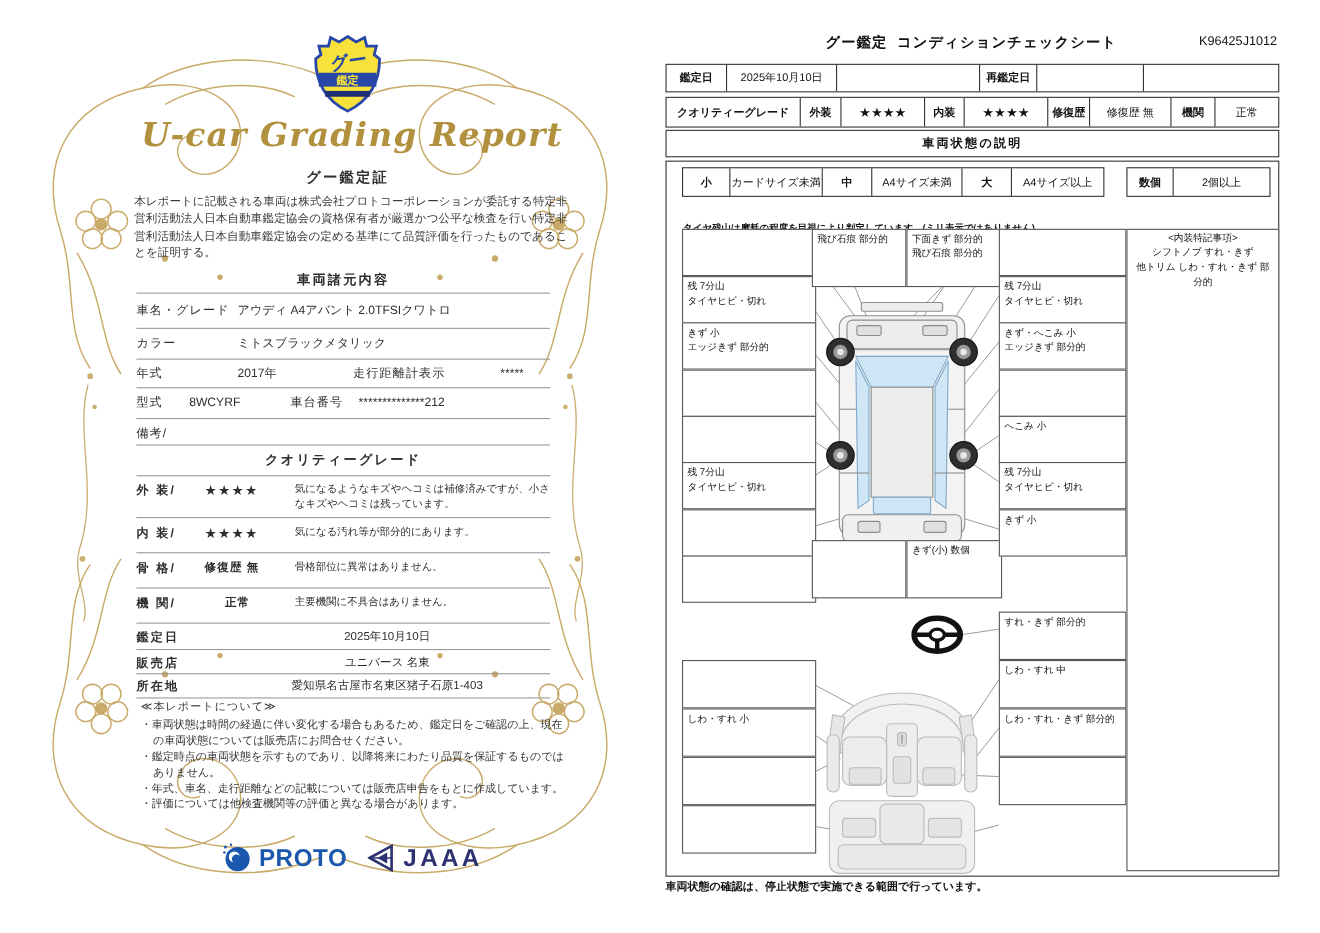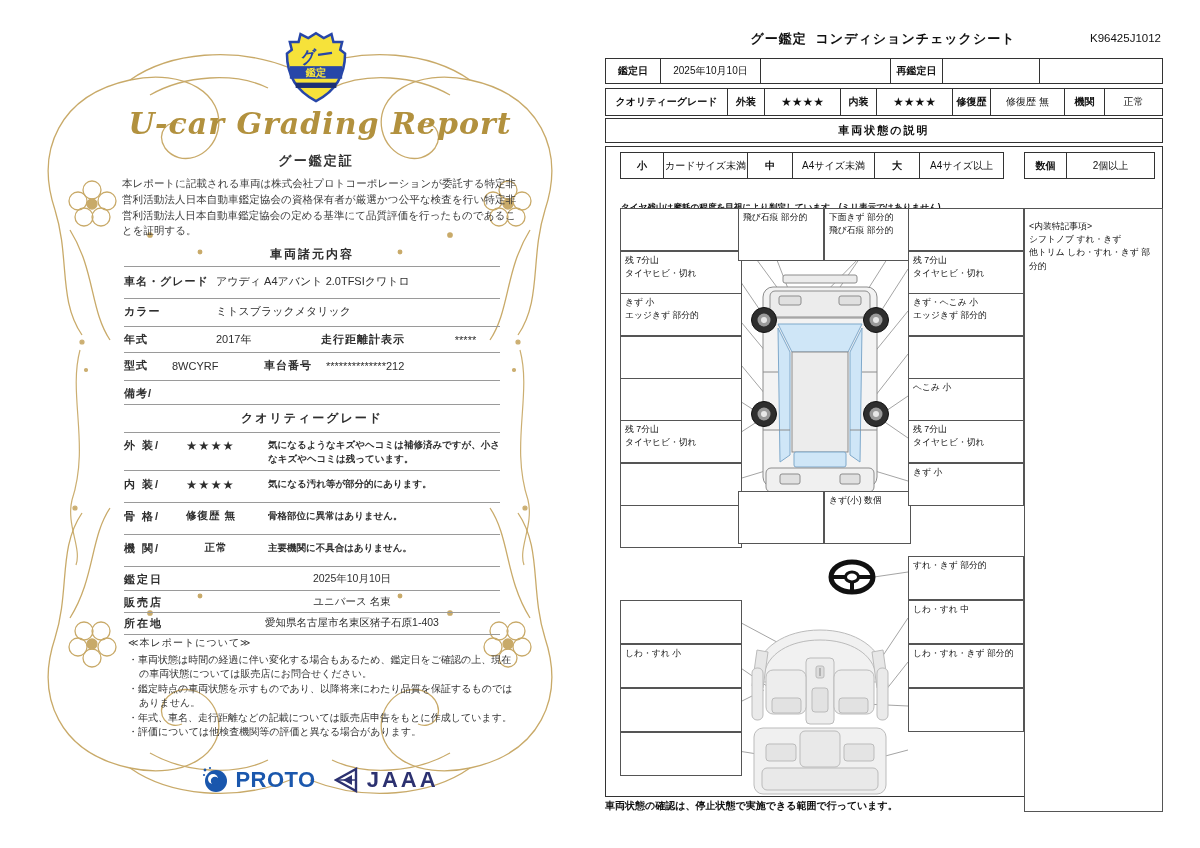--- a/index.html
+++ b/index.html
@@ -8,26 +8,26 @@
   .abs{position:absolute;}
   .hl{position:absolute;left:124px;width:376px;border-top:1px solid #9a9a9a;height:0;}
   
   .lp-title{position:absolute;left:110px;top:106px;width:420px;text-align:center;
             font-family:"DejaVu Serif","Liberation Serif",serif;font-style:italic;font-weight:bold;
             font-size:30px;color:#b2913e;letter-spacing:1px;white-space:nowrap;}
   .lp-cert{position:absolute;left:120px;top:152px;width:392px;text-align:center;font-size:13px;font-weight:bold;color:#333;letter-spacing:2px;}
   .lp-intro{position:absolute;left:122px;top:176px;width:394px;font-size:10.5px;line-height:1.5;color:#3a3a3a;text-align:justify;}
   .sec-head{position:absolute;left:124px;width:376px;text-align:center;font-size:12px;font-weight:bold;color:#2e2e2e;letter-spacing:2px;}
   .srow{position:absolute;left:124px;width:376px;display:grid;align-items:center;font-size:11px;color:#2e2e2e;}
-  .srow .lab{font-weight:bold;letter-spacing:1px;}
+  .srow .lab{font-weight:normal;letter-spacing:1px;}
   .grow{position:absolute;left:124px;width:382px;display:grid;grid-template-columns:62px 82px 1fr;font-size:9.5px;color:#2e2e2e;}
   .grow .glab{font-weight:bold;font-size:11px;letter-spacing:2px;}
   .grow .gval{font-weight:bold;font-size:12.5px;letter-spacing:1px;}
   .grow .gval.sm{font-size:10.5px;}
-  .grow .gdesc{line-height:1.45;font-weight:bold;}
+  .grow .gdesc{line-height:1.45;}
   .irow{position:absolute;left:124px;width:376px;display:grid;grid-template-columns:80px 1fr;font-size:11px;color:#2e2e2e;}
   .irow .lab{font-weight:bold;letter-spacing:2px;}
   .irow .val{text-align:center;font-size:10.5px;}
   .about{position:absolute;left:128px;top:636px;width:392px;font-size:10px;line-height:1.45;color:#333;}
   .about .ttl{margin-bottom:2px;letter-spacing:1px;}
   .about .bl{padding-left:11px;text-indent:-11px;}
   .about .bl::before{content:"・";}
   .logos{position:absolute;left:150px;top:766px;width:340px;display:flex;justify-content:center;gap:18px;}
   .proto-t{font-size:22px;font-weight:bold;color:#1a57ad;letter-spacing:.5px;}
   .jaaa-t{font-size:22px;font-weight:bold;color:#2c3170;letter-spacing:3px;}
@@ -35,21 +35,21 @@
   .rp-title{position:absolute;left:605px;top:30px;width:556px;text-align:center;font-size:13px;font-weight:bold;color:#111;letter-spacing:1px;font-family:Liberation Mono, monospace;}
   .rp-id{position:absolute;left:1020px;top:32px;width:141px;text-align:right;font-size:11.5px;color:#111;}
   .tgrid{position:absolute;border:1.2px solid #333;display:grid;background:#fff;}
   .tgrid>div{border-right:1px solid #333;display:flex;align-items:center;justify-content:center;font-size:10px;color:#111;white-space:nowrap;}
   .tgrid>div:last-child{border-right:none;}
   .tgrid .hd{font-weight:bold;}
   .cond-head{position:absolute;left:605px;top:118px;width:556px;height:23px;border:1.3px solid #333;display:flex;align-items:center;justify-content:center;font-size:11px;font-weight:bold;letter-spacing:2px;color:#111;background:#fff;}
   .cond-box{position:absolute;left:605px;top:146px;width:556px;height:649px;border:1.3px solid #333;background:#fff;}
   .tire-note{position:absolute;left:621px;font-size:8.6px;font-weight:bold;color:#111;white-space:nowrap;margin-top:20px;}
   .abox{position:absolute;border:1px solid #555;background:#fff;font-size:8.8px;line-height:1.5;padding:2px 4px;color:#111;white-space:pre-line;z-index:3;}
-  .notes-box{position:absolute;left:1024px;top:208px;width:129px;height:580px;border:1px solid #555;background:#fff;font-size:8.8px;line-height:1.5;padding:11px 4px;color:#111;z-index:3;}
+  .notes-box{position:absolute;left:1024px;top:208px;width:129px;height:580px;border:1px solid #555;background:#fff;font-size:8.8px;line-height:1.5;padding:1px 4px;color:#111;z-index:3;text-align:center;}
   .rp-foot{position:absolute;left:605px;top:799px;font-size:10px;font-weight:bold;color:#111;}
   .diagram{position:absolute;left:0;top:0;width:1200px;height:848px;z-index:2;pointer-events:none;}
   .flour{position:absolute;left:0;top:0;width:600px;height:848px;z-index:0;pointer-events:none;}
 </style>
 </head>
 <body>
 
 <div class="canvas">
 
   <svg class="flour" viewBox="0 0 600 848">

